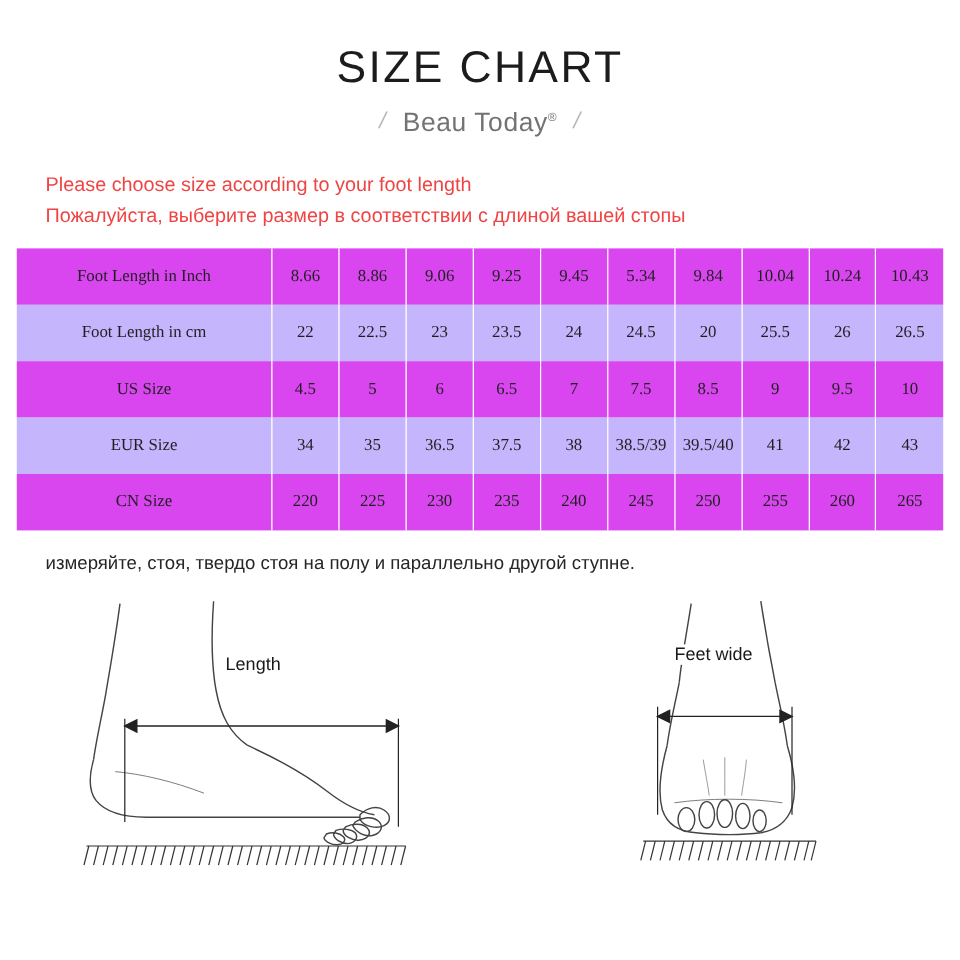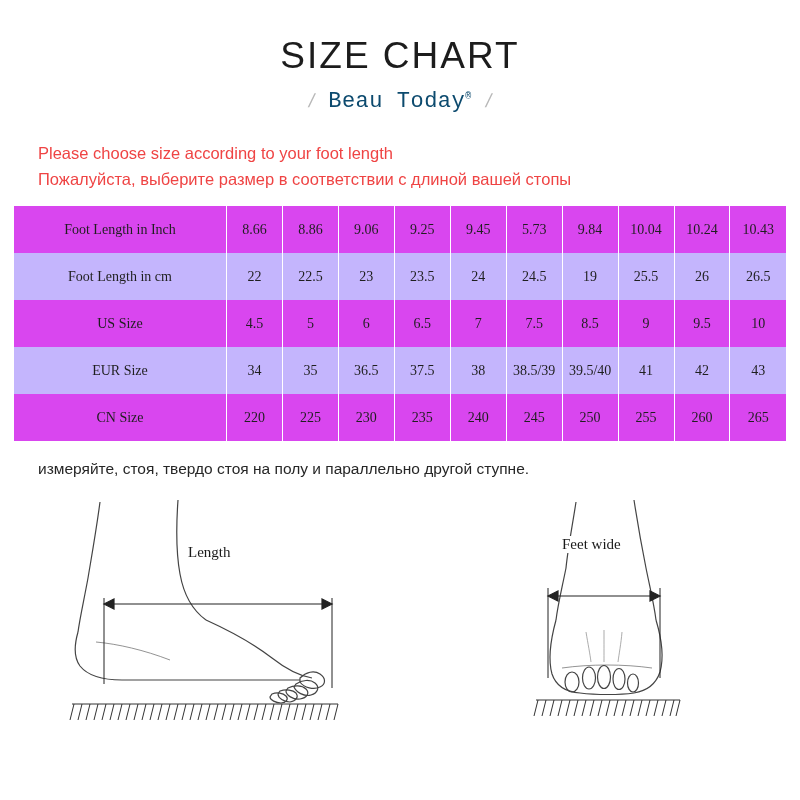--- a/index.html
+++ b/index.html
@@ -42,23 +42,23 @@
     justify-content: center;
     gap: 14px;
   }
   .slash {
     color: #b8b8b8;
     font-size: 19px;
     transform: skewX(-12deg);
     display: inline-block;
   }
   .brand {
-    font-family: Liberation Mono, monospace;
+    font-family: Liberation Sans, sans-serif;
     font-size: 22px;
-    color: #0c4a6e;
+    color: #737373;
     letter-spacing: 0.5px;
     position: relative;
     text-align: right;
   }
   .brand .reg {
     font-size: 10px;
     vertical-align: super;
   }
 
   
@@ -115,21 +115,21 @@
     width: 800px;
     height: 235px;
   }
   .diagram svg { display: block; }
   .dim-label {
     position: absolute;
     font-size: 15px;
     color: #1a1a1a;
     background: #ffffff;
     padding: 0 6px;
-    font-family: Liberation Serif, serif;
+    font-family: Liberation Sans, sans-serif;
   }
   #length-label { left: 182px; top: 615px; }
   #feetwide-label { left: 556px; top: 606px; }
 </style>
 </head>
 <body>
 
 <div class="page">
 
   <div class="header">
@@ -149,35 +149,35 @@
   <div class="table-wrap">
     <table class="size">
       <tbody>
         <tr class="alt">
           <td class="rowhead">Foot Length in Inch</td>
           <td>8.66</td>
           <td>8.86</td>
           <td>9.06</td>
           <td>9.25</td>
           <td>9.45</td>
-          <td>5.73</td>
+          <td>5.34</td>
           <td>9.84</td>
           <td>10.04</td>
           <td>10.24</td>
           <td>10.43</td>
         </tr>
         <tr class="plain">
           <td class="rowhead">Foot Length in cm</td>
           <td>22</td>
           <td>22.5</td>
           <td>23</td>
           <td>23.5</td>
           <td>24</td>
           <td>24.5</td>
-          <td>19</td>
+          <td>20</td>
           <td>25.5</td>
           <td>26</td>
           <td>26.5</td>
         </tr>
         <tr class="alt">
           <td class="rowhead">US Size</td>
           <td>4.5</td>
           <td>5</td>
           <td>6</td>
           <td>6.5</td>

